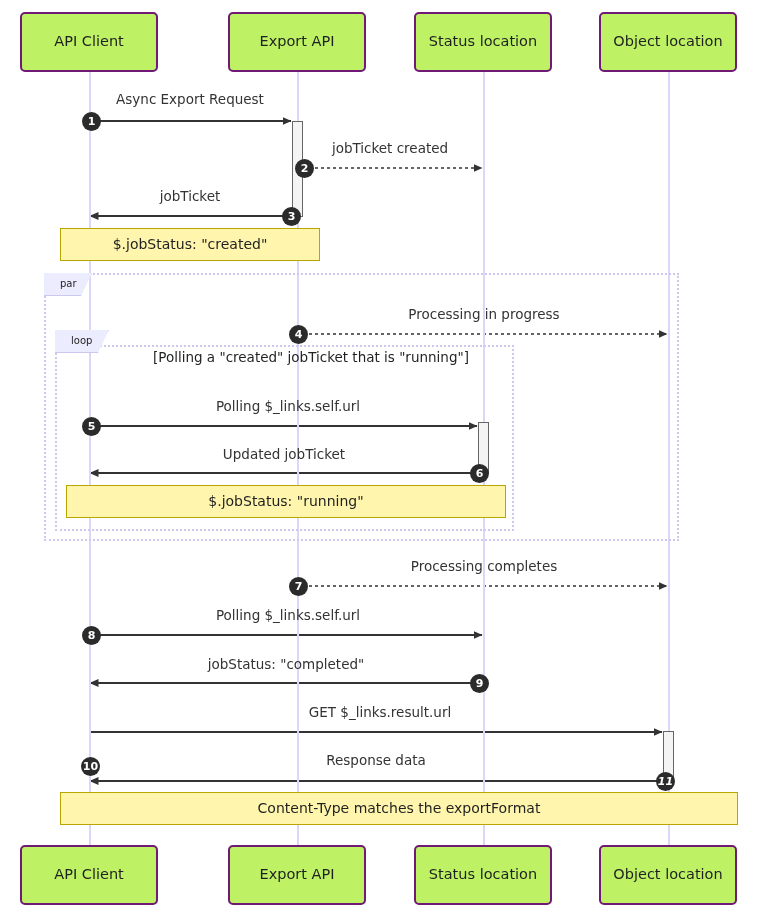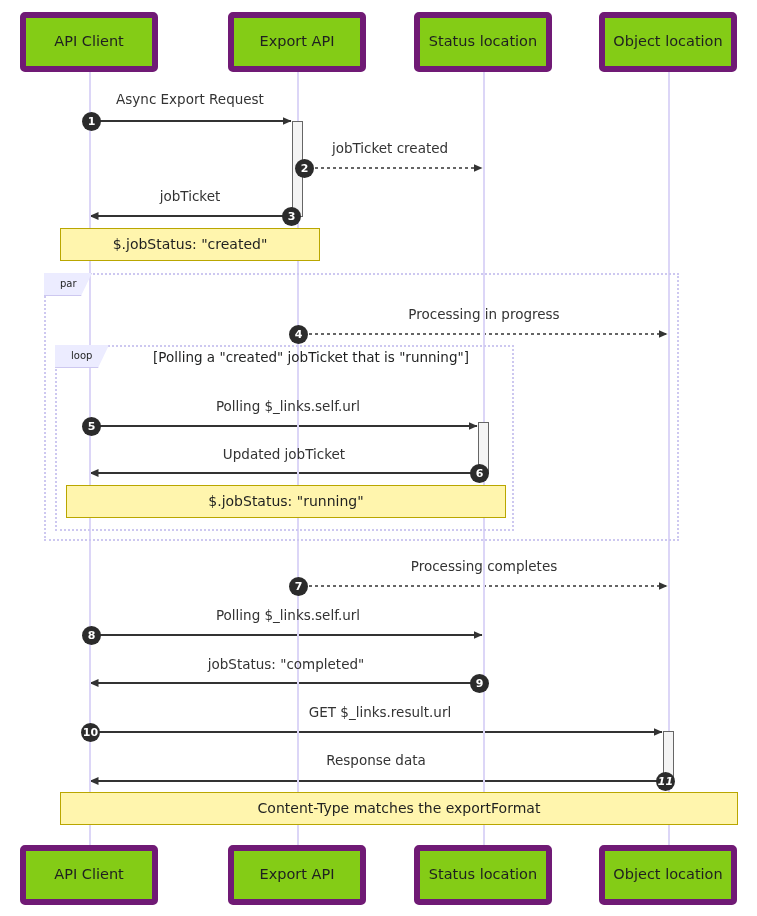--- a/index.html
+++ b/index.html
@@ -14,22 +14,22 @@
     position: relative;
     width: 757px;
     height: 916px;
     background: #ffffff;
     overflow: hidden;
   }
   
   .participant {
     position: absolute;
     box-sizing: border-box;
-    background: #84cc16;
-    border: 6px solid #701a75;
+    background: #bef264;
+    border: 2px solid #701a75;
     border-radius: 5px;
     display: flex;
     align-items: center;
     justify-content: center;
     color: #1f2020;
     font-size: 14.5px;
     line-height: 1.1;
     text-align: center;
   }
   
@@ -154,21 +154,21 @@
   </svg>
 
   <div id="layers">
       <div class="lifeline" style="left:89px;top:72px;height:773px;"></div>
       <div class="lifeline" style="left:297px;top:72px;height:773px;"></div>
       <div class="lifeline" style="left:483px;top:72px;height:773px;"></div>
       <div class="lifeline" style="left:668px;top:72px;height:773px;"></div>
       <div class="fragment" style="left:44px;top:273px;width:635px;height:268px;"></div>
       <div class="fragment-tab" style="left:44px;top:273px;width:48px;">par</div>
       <div class="fragment" style="left:55px;top:345px;width:459px;height:186px;"></div>
-      <div class="fragment-tab" style="left:55px;top:345px;width:54px;">loop</div>
+      <div class="fragment-tab" style="left:55px;top:330px;width:54px;">loop</div>
       <div class="fragment-title" style="left:153px;top:351px;">[Polling a "created" jobTicket that is "running"]</div>
       <div class="activation" style="left:292px;top:121px;width:11px;height:96px;"></div>
       <div class="activation" style="left:478px;top:422px;width:11px;height:51px;"></div>
       <div class="activation" style="left:663px;top:731px;width:11px;height:51px;"></div>
       <div class="msg-label" style="left:0px;top:93px;width:757px;transform:translateX(-188.5px);">Async Export Request</div>
       <div class="seq-num" style="left:82px;top:112px;">1</div>
       <div class="msg-label" style="left:0px;top:142px;width:757px;transform:translateX(11.5px);">jobTicket created</div>
       <div class="seq-num" style="left:295px;top:159px;">2</div>
       <div class="msg-label" style="left:0px;top:190px;width:757px;transform:translateX(-188.5px);">jobTicket</div>
       <div class="seq-num" style="left:282px;top:207px;">3</div>
@@ -178,21 +178,21 @@
       <div class="seq-num" style="left:82px;top:417px;">5</div>
       <div class="msg-label" style="left:0px;top:448px;width:757px;transform:translateX(-94.5px);">Updated jobTicket</div>
       <div class="seq-num" style="left:470px;top:464px;">6</div>
       <div class="msg-label" style="left:0px;top:560px;width:757px;transform:translateX(105.5px);">Processing completes</div>
       <div class="seq-num" style="left:289px;top:577px;">7</div>
       <div class="msg-label" style="left:0px;top:609px;width:757px;transform:translateX(-90.5px);">Polling $_links.self.url</div>
       <div class="seq-num" style="left:82px;top:626px;">8</div>
       <div class="msg-label" style="left:0px;top:658px;width:757px;transform:translateX(-92.5px);">jobStatus: "completed"</div>
       <div class="seq-num" style="left:470px;top:674px;">9</div>
       <div class="msg-label" style="left:0px;top:706px;width:757px;transform:translateX(1.5px);">GET $_links.result.url</div>
-      <div class="seq-num" style="left:81px;top:723px;">10</div>
+      <div class="seq-num" style="left:81px;top:757px;">10</div>
       <div class="msg-label" style="left:0px;top:754px;width:757px;transform:translateX(-2.5px);">Response data</div>
       <div class="seq-num" style="left:656px;top:772px;font-style:italic;">11</div>
       <div class="note" style="left:60px;top:228px;width:260px;height:33px;">$.jobStatus: "created"</div>
       <div class="note" style="left:66px;top:485px;width:440px;height:33px;">$.jobStatus: "running"</div>
       <div class="note" style="left:60px;top:792px;width:678px;height:33px;">Content-Type matches the exportFormat</div>
       <div class="participant" style="left:20px;top:12px;width:138px;height:60px;">API Client</div>
       <div class="participant" style="left:228px;top:12px;width:138px;height:60px;">Export API</div>
       <div class="participant" style="left:414px;top:12px;width:138px;height:60px;">Status location</div>
       <div class="participant" style="left:599px;top:12px;width:138px;height:60px;">Object location</div>
       <div class="participant" style="left:20px;top:845px;width:138px;height:60px;">API Client</div>

